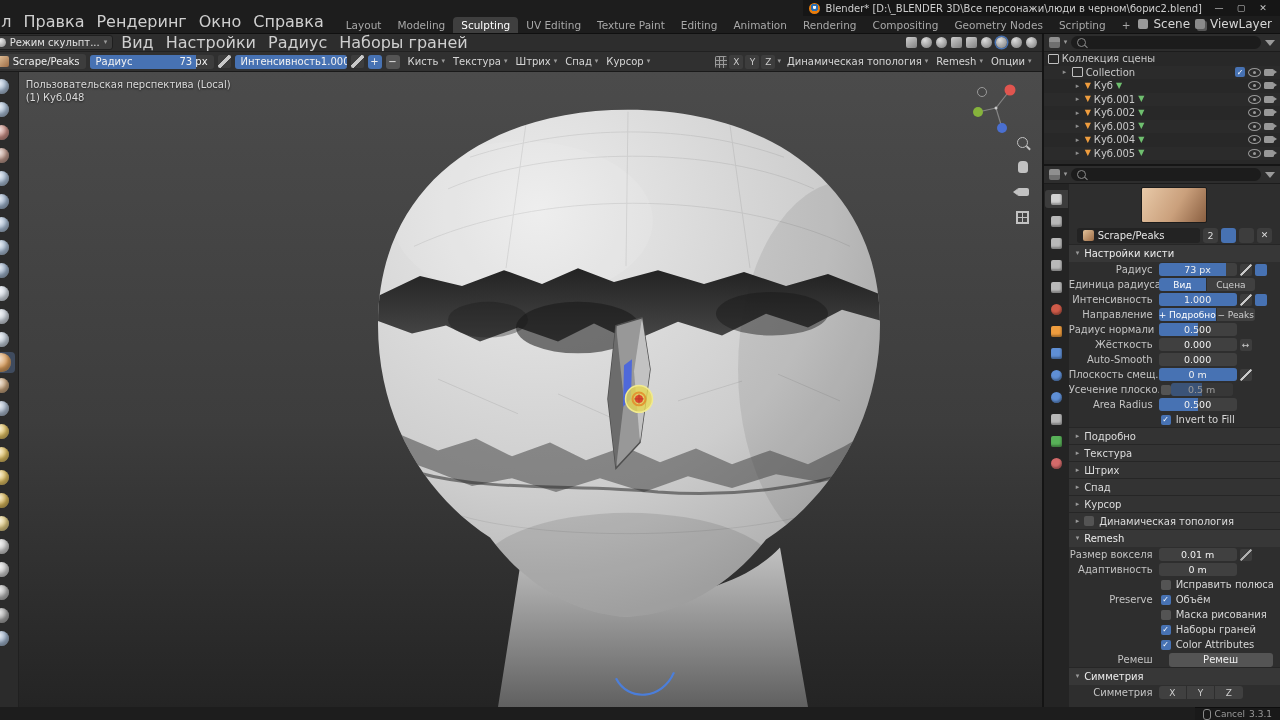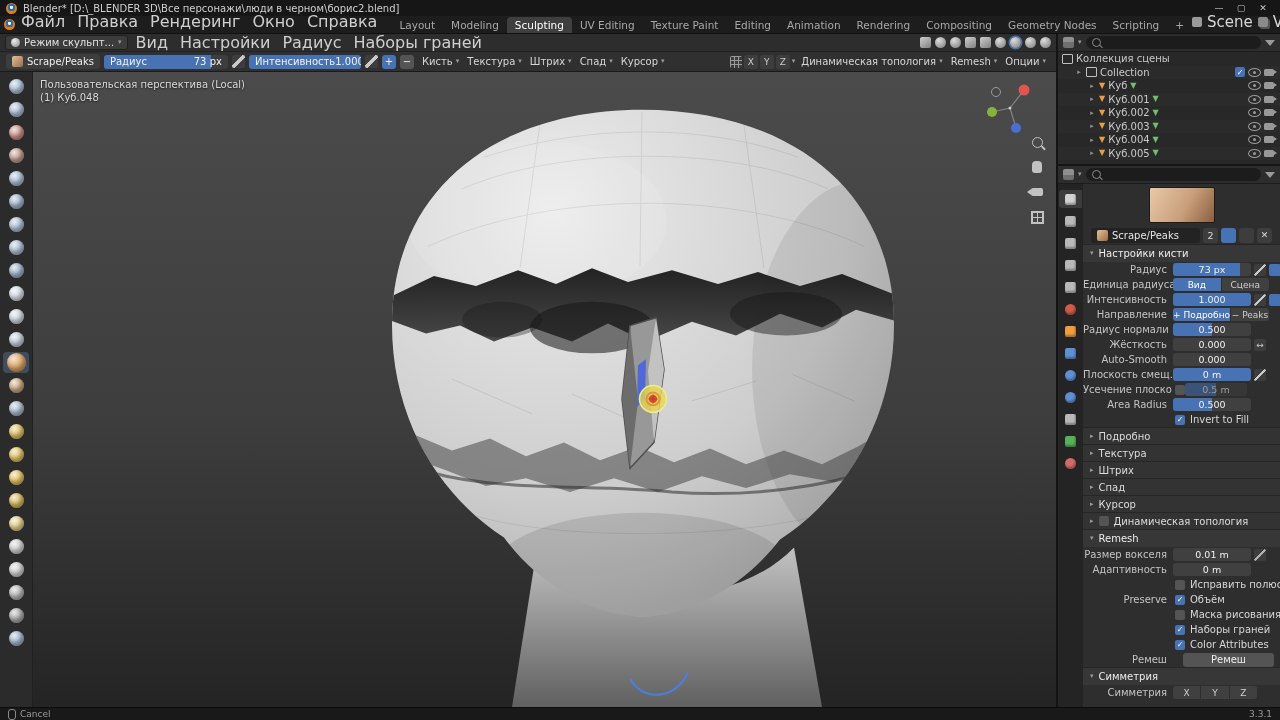--- a/index.html
+++ b/index.html
@@ -1,35 +1,35 @@
 <!DOCTYPE html>
 <html><head>
 <meta charset="utf-8">
 <style>
   html,body{margin:0;padding:0;background:#111;}
   body{width:1280px;height:720px;overflow:hidden;font-family:"DejaVu Sans",sans-serif;font-size:11px;color:#d0d0d0;}
-  .app{position:relative;width:1280px;height:720px;display:flex;flex-direction:column;background:#1d1d1d;}
+  .app{position:relative;width:1280px;height:720px;display:flex;flex-direction:column;background:#1d1d1d;align-items:flex-end;}
 
   
   .titlebar{height:16px;background:#161616;display:flex;align-items:center;gap:6px;padding:0 6px;font-size:10px;color:#cfcfcf;flex:none;}
   .logo{width:11px;height:11px;border-radius:50%;background:radial-gradient(circle at 50% 40%,#f5f5f5 0 17%,#2a6fb4 18% 44%,#e87d0d 45% 100%);flex:none;}
   .winbtns{margin-left:auto;display:flex;}
   .winbtn{width:22px;text-align:center;font-size:9px;color:#c5c5c5;}
 
   
   .topbar{height:17px;background:#1d1d1d;display:flex;align-items:flex-end;padding:0 4px;border-bottom:1px solid #101010;flex:none;}
   .menu-item{padding:1px 6px 2px;font-size:16px;color:#cfcfcf;border-radius:3px;}
   #menus,.vpmenus{display:flex;align-items:flex-end;}
   .wtabs{display:flex;margin-left:8px;align-items:flex-end;height:100%;}
   .wtab{padding:2px 8px 2px;font-size:10.5px;color:#a8a8a8;border-radius:4px 4px 0 0;white-space:nowrap;}
   .wtab.active{background:#3f3f3f;color:#ffffff;}
   .topbar-right{margin-left:auto;display:flex;align-items:center;gap:5px;padding:0 4px 2px 0;}
   .ic-sq{width:10px;height:10px;background:#9a9a9a;border-radius:2px;}
   .ic-layers{width:10px;height:10px;background:#8a8a8a;border-radius:2px;box-shadow:2px 2px 0 #555;}
-  .tb-label{font-size:15px;color:#d6d6d6;}
+  .tb-label{font-size:12px;color:#d6d6d6;}
 
   
   .main{flex:1;display:flex;min-height:0;}
   .vcol{width:1056px;display:flex;flex-direction:column;border-right:2px solid #141414;flex:none;}
   .rcol{flex:1;display:flex;flex-direction:column;background:#262626;min-width:0;}
 
   
   .thead{height:17px;background:#2d2d2d;display:flex;align-items:center;gap:2px;padding:0 5px;border-bottom:1px solid #212121;flex:none;}
   .mode-dd{display:flex;align-items:center;gap:4px;background:#3c3c3c;border:1px solid #1f1f1f;border-radius:3px;height:13px;padding:0 5px;font-size:10px;color:#e2e2e2;}
   .mode-ic{width:9px;height:9px;border-radius:50%;background:radial-gradient(circle at 35% 30%,#eee,#888);}

